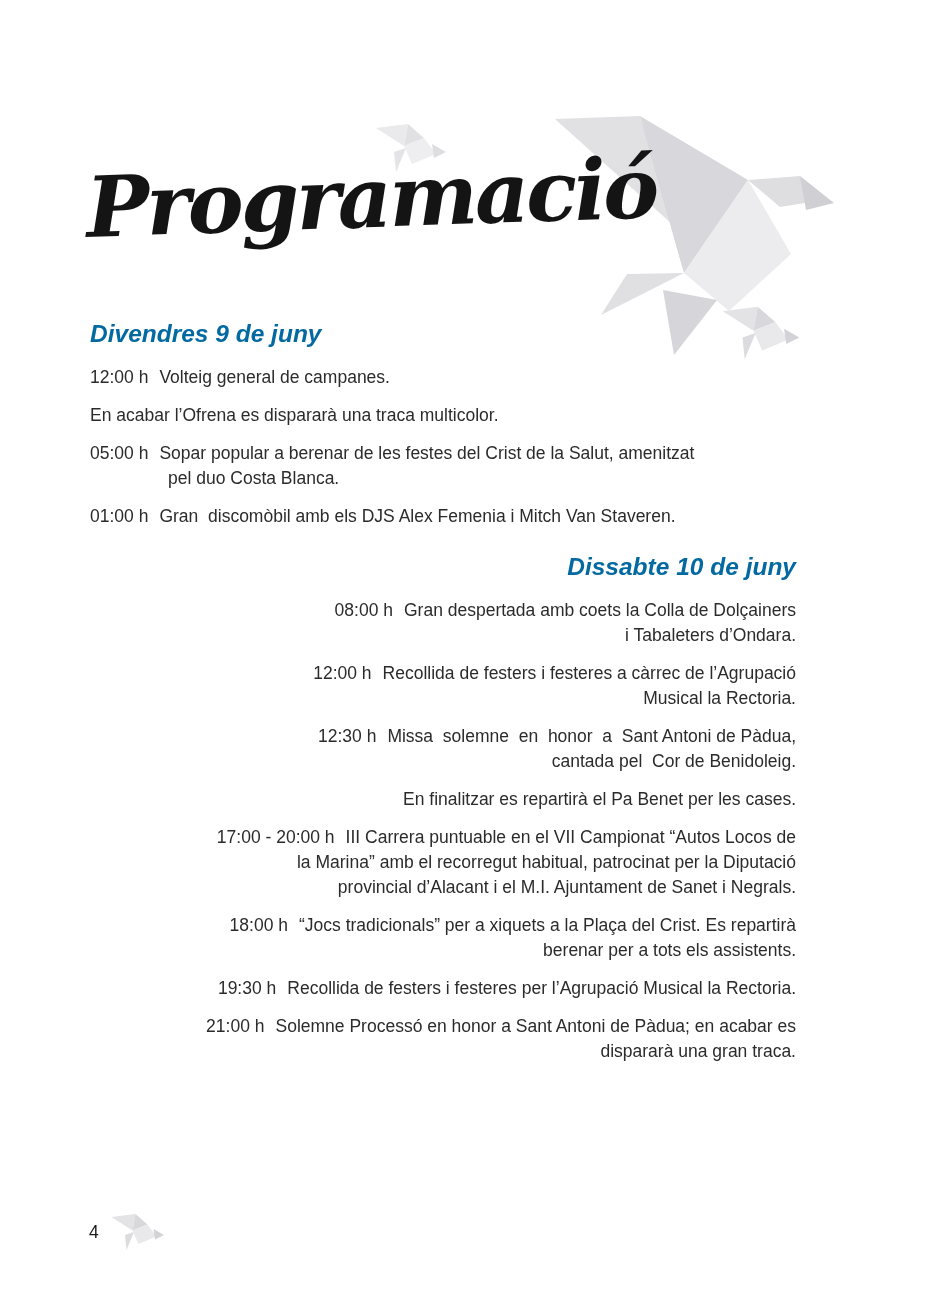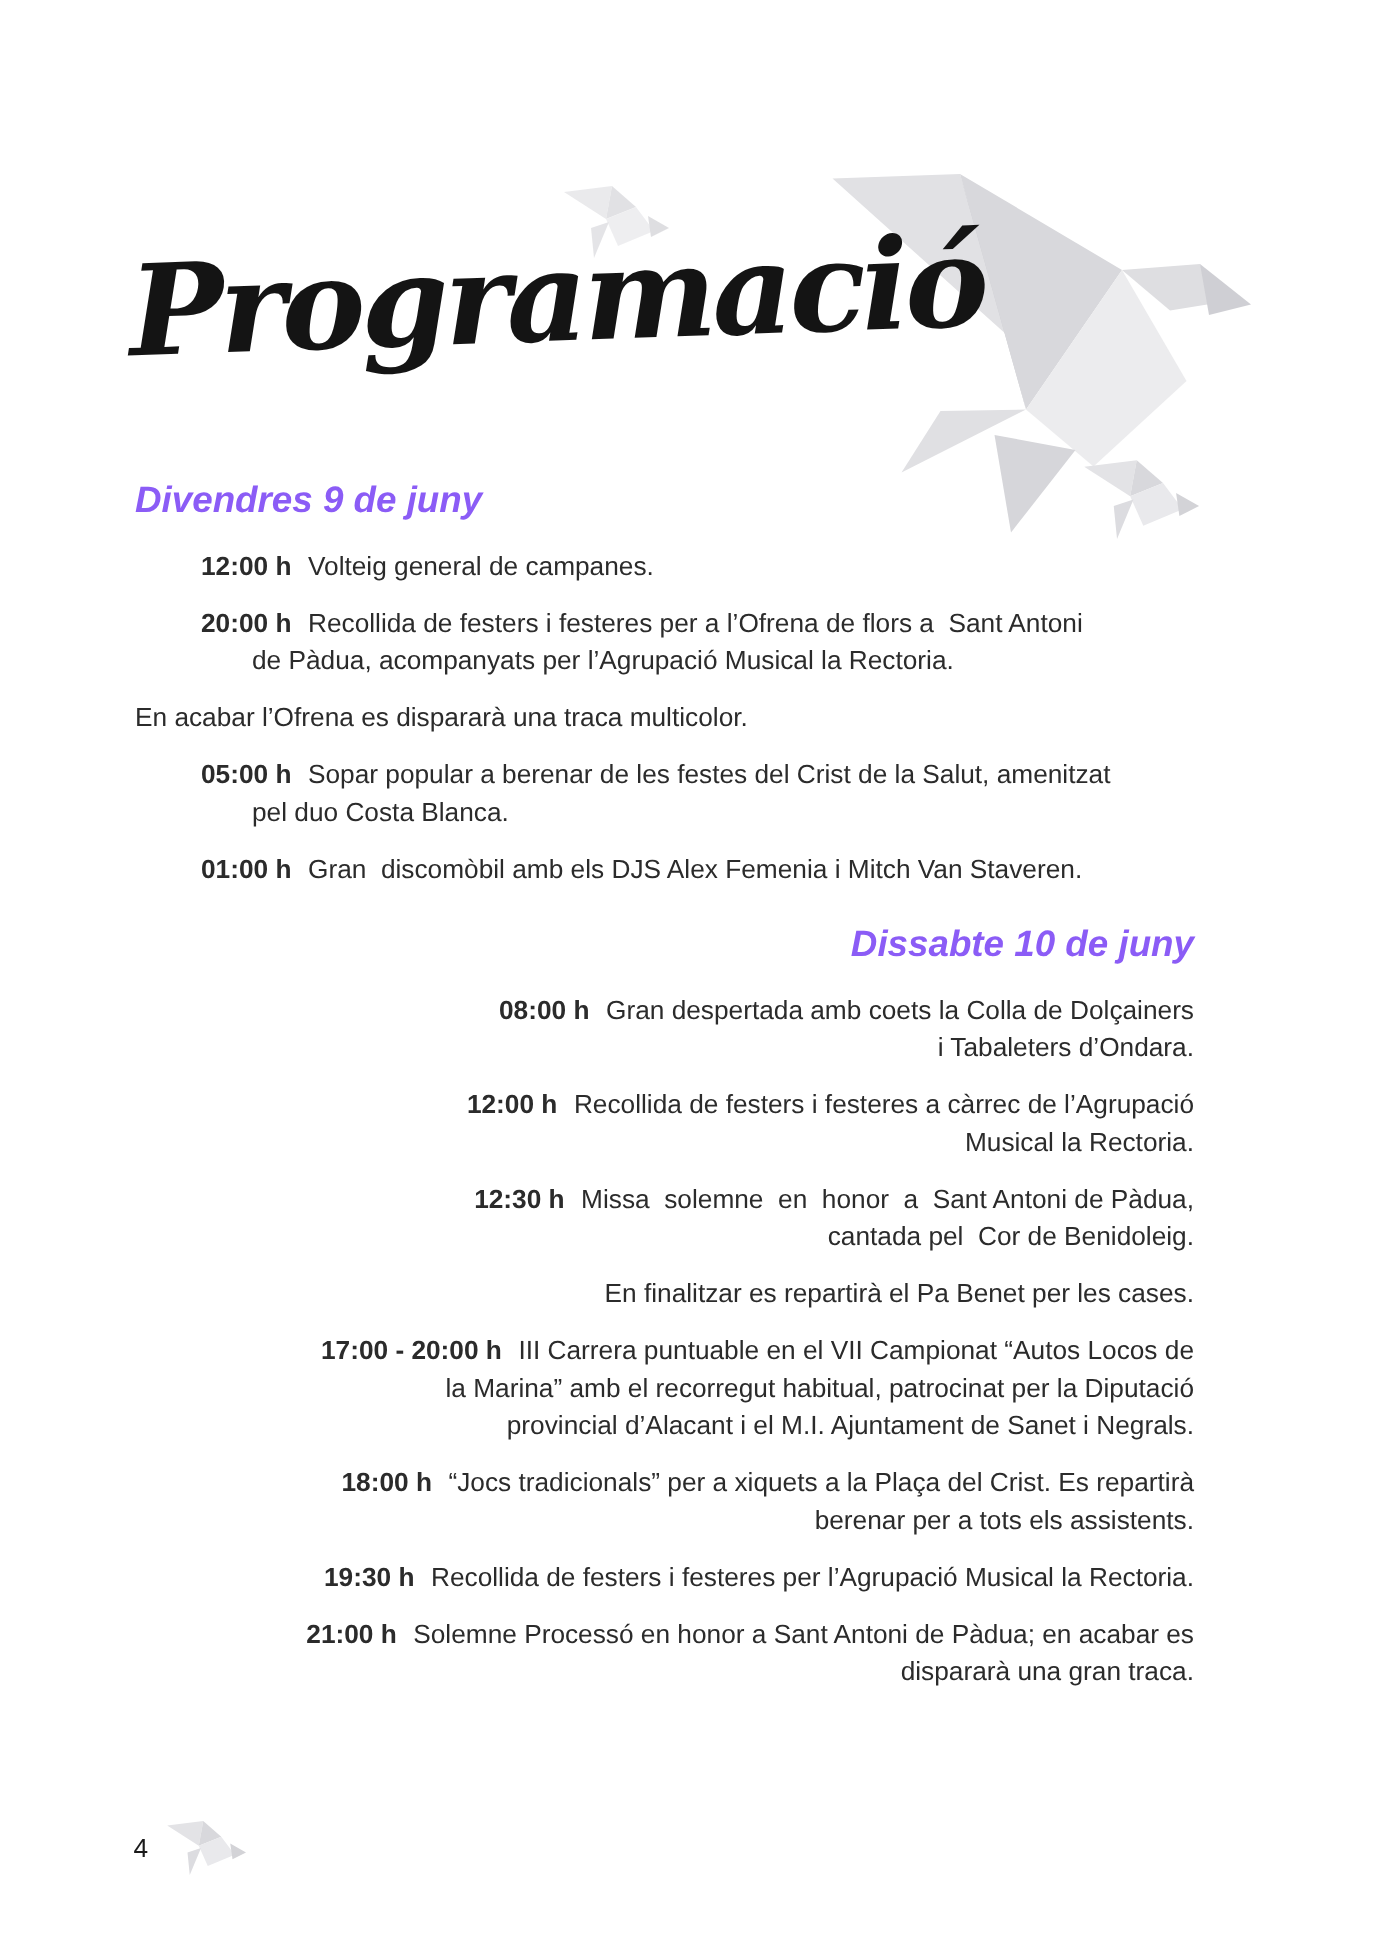--- a/index.html
+++ b/index.html
@@ -30,32 +30,32 @@
     position: absolute;
     left: 90px;
     top: 320px;
     width: 706px;
   }
   .section-heading {
     font-family: "Liberation Sans", sans-serif;
     font-style: italic;
     font-weight: bold;
     font-size: 24.5px;
-    color: #8b5cf6;
+    color: #0369a1;
     margin: 0 0 17px 0;
   }
   .section + .section { margin-top: 24px; text-align: right; }
   .item {
     margin: 0 0 13px 0;
     padding-left: 78px;
     text-indent: -78px;
     font-size: 17.5px;
     line-height: 25px;
   }
-  .item .time { font-weight: bold; padding-right: 11px; margin-left: 44px; }
+  .item .time { font-weight: normal; padding-right: 11px; }
   .item .txt { white-space: pre-wrap; }
   .item.note { padding-left: 0; text-indent: 0; }
   .footer {
     position: absolute;
     left: 89px;
     top: 1222px;
     font-size: 17.5px;
     color: #1a1a1a;
     display: flex;
     align-items: flex-start;
@@ -101,22 +101,20 @@
 
   <div class="title">Programació</div>
 
   <div class="content">
 
     <div class="section">
       <h2 class="section-heading">Divendres 9 de juny</h2>
 
       <p class="item"><span class="time">12:00 h</span><span class="txt">Volteig general de campanes.</span></p>
 
-      <p class="item"><span class="time">20:00 h</span><span class="txt">Recollida de festers i festeres per a l’Ofrena de flors a  Sant Antoni
-de Pàdua, acompanyats per l’Agrupació Musical la Rectoria.</span></p>
 
       <p class="item note"><span class="txt">En acabar l’Ofrena es dispararà una traca multicolor.</span></p>
 
       <p class="item"><span class="time">05:00 h</span><span class="txt">Sopar popular a berenar de les festes del Crist de la Salut, amenitzat
 pel duo Costa Blanca.</span></p>
 
       <p class="item"><span class="time">01:00 h</span><span class="txt">Gran  discomòbil amb els DJS Alex Femenia i Mitch Van Staveren.</span></p>
     </div>
 
     <div class="section">

